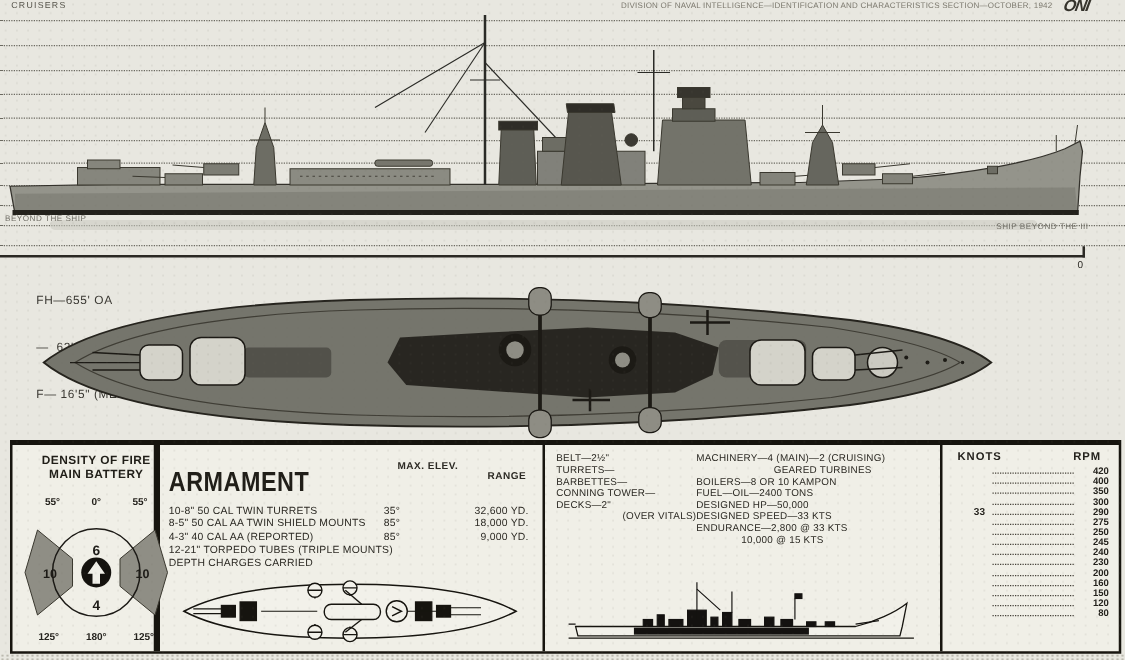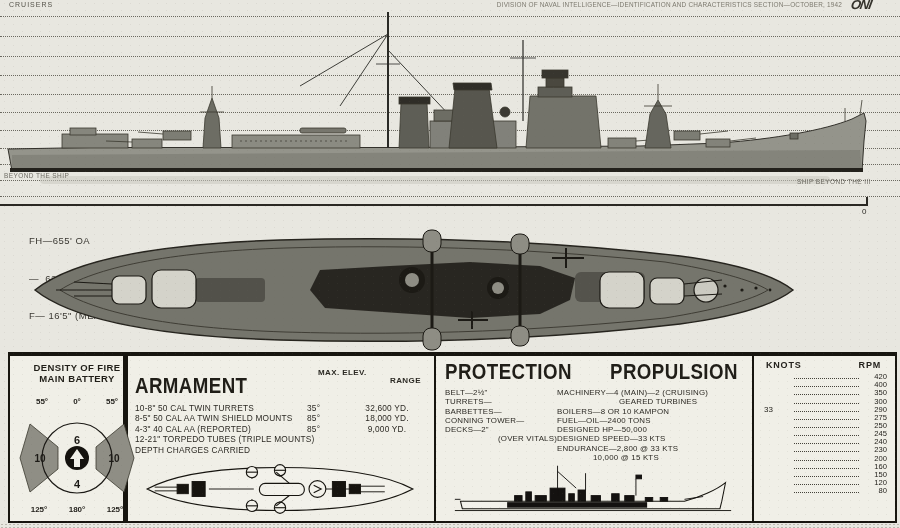--- a/index.html
+++ b/index.html
@@ -41,39 +41,39 @@
   .box-knots { flex:1; position:relative; padding:4px 8px 18px 10px; }
 
   .big-title { font-size:22px; font-weight:bold; letter-spacing:.5px; color:#201e18;
                transform:scaleX(.85); transform-origin:left center; white-space:nowrap; display:inline-block; }
   .col-hdr { position:absolute; font-size:8px; font-weight:bold; color:#2c2a24; letter-spacing:.4px; }
 
   .arm-rows { margin-top:4px; }
   .arm-row { display:grid; grid-template-columns:1fr 44px 76px; font-size:8.3px; line-height:10.4px;
              color:#2c2a24; letter-spacing:.2px; }
   .arm-row .elev { }
-  .arm-row .range { text-align:center; padding-right:4px; }
+  .arm-row .range { text-align:right; padding-right:4px; }
   .arm-note { font-size:8.3px; line-height:10.4px; color:#2c2a24; letter-spacing:.2px; }
 
   .pp-titles { display:flex; gap:16px; }
   .pp-cols { display:flex; margin-top:3px; }
   .prot-col { width:112px; }
   .prop-col { flex:1; }
   .pp-line { font-size:7.9px; line-height:9.3px; color:#2c2a24; letter-spacing:.2px; }
   .ind-a { padding-left:42px;text-align:right; }
   .ind-b { padding-left:62px; }
   .ind-c { padding-left:36px; }
 
   .mini-svg { position:absolute; bottom:3px; left:4px; }
 
   .knots-hdr { display:flex; justify-content:space-between; font-size:9px; font-weight:bold;
                color:#24221d; letter-spacing:.8px; padding:0 6px 0 2px; }
   .rpm-rows { margin-top:3px; }
-  .rpm-row { display:flex; align-items:flex-end; height:8.15px; }
-  .rpm-row .kn { width:24px; font-size:8px; text-align:left; color:#24221d; }
+  .rpm-row { display:flex; align-items:flex-end; height:8.15px;font-weight:bold; }
+  .rpm-row .kn { width:24px; font-size:8px; text-align:right; color:#24221d; }
   .rpm-row .lead { flex:1; border-bottom:1px dotted #45423a; margin:0 3px 2px 6px; }
   .rpm-row .rpm { width:25px; font-size:7.6px; text-align:right; color:#24221d; }
 
   .bottom-speckle { position:absolute; left:0; top:523px; width:900px; height:5px; opacity:.5;
         background-image: radial-gradient(circle, #8d8a7d .8px, transparent 1px); background-size:4px 3px; }
 </style>
 </head>
 <body>
 
 <div class="page">
@@ -289,24 +289,20 @@
           <rect x="128" y="25" width="48" height="13" rx="6"></rect>
           <circle cx="190" cy="31" r="9"></circle>
           <path d="M186,27 L194,31 L186,35" fill="none"></path>
           <line x1="160" y1="25" x2="146" y2="13"></line>
             <line x1="160" y1="38" x2="146" y2="49"></line>
         </g>
       </svg>
     </div>
 
     <div class="box-protection">
-      <div class="pp-titles">
-        <span class="big-title">PROTECTION</span>
-        <span class="big-title">PROPULSION</span>
-      </div>
       <div class="pp-cols">
         <div class="prot-col">
           <div class="pp-line">BELT—2½"</div>
           <div class="pp-line">TURRETS—</div>
           <div class="pp-line">BARBETTES—</div>
           <div class="pp-line">CONNING TOWER—</div>
           <div class="pp-line">DECKS—2"</div>
           <div class="pp-line ind-a">(OVER VITALS)</div>
         </div>
         <div class="prop-col">

